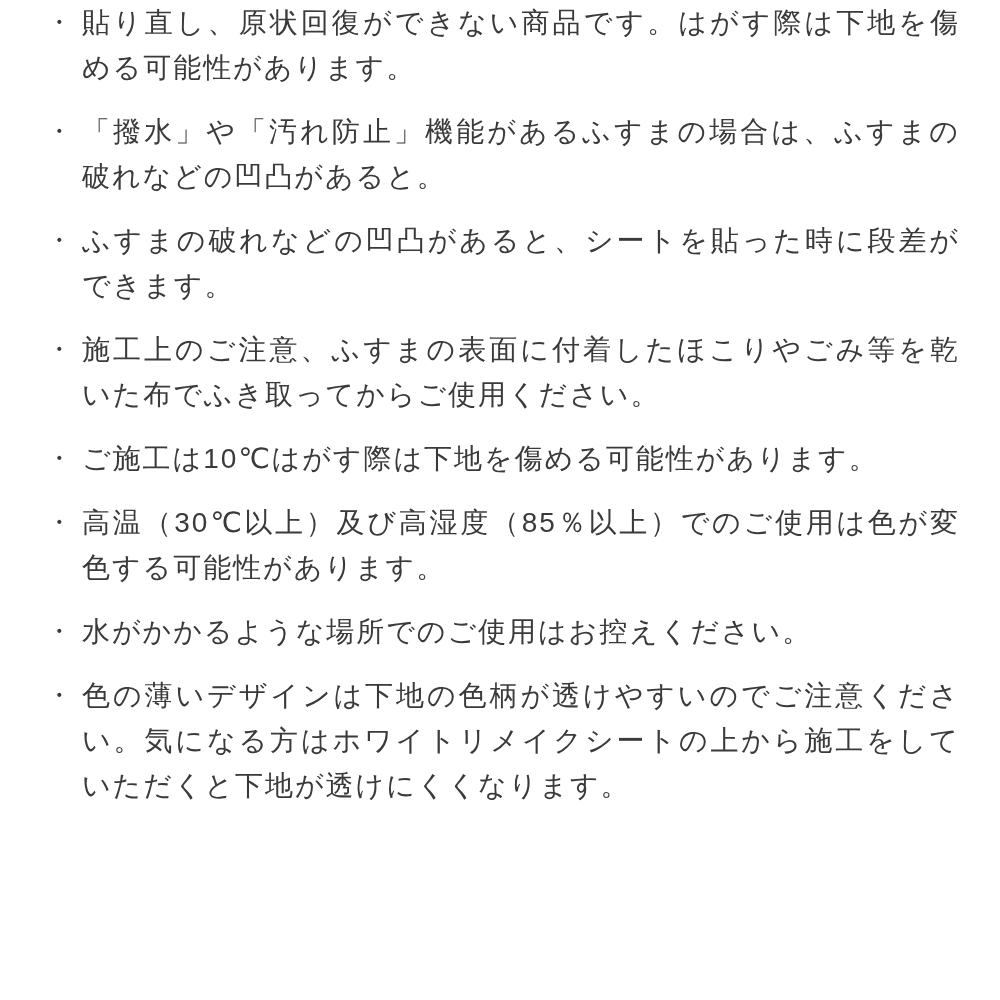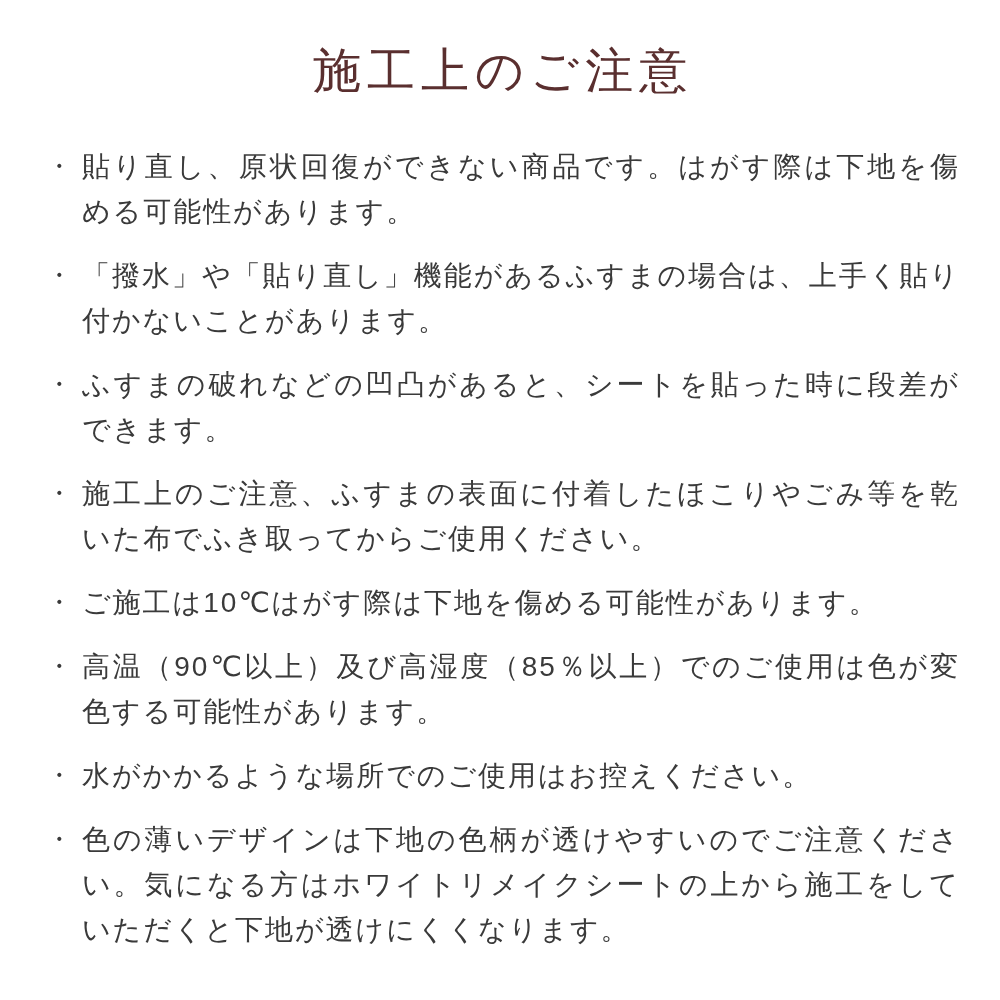--- a/index.html
+++ b/index.html
@@ -54,52 +54,51 @@
     text-align: justify;
     text-justify: inter-character;
     color: #3a3a3a;
     margin-left: 12px;
   }
 </style>
 </head>
 <body>
 
 <div class="page">
-  <h1 class="title">施工上のご注意</h1>
 
   <div class="notes">
 
     <div class="note">
       <span class="bullet">・</span>
       <span class="note-text">貼り直し、原状回復ができない商品です。はがす際は下地を傷める可能性があります。</span>
     </div>
 
     <div class="note">
       <span class="bullet">・</span>
-      <span class="note-text">「撥水」や「貼り直し」機能があるふすまの場合は、上手く貼り付かないことがあります。</span>
+      <span class="note-text">「撥水」や「汚れ防止」機能があるふすまの場合は、ふすまの破れなどの凹凸があると。</span>
     </div>
 
     <div class="note">
       <span class="bullet">・</span>
       <span class="note-text">ふすまの破れなどの凹凸があると、シートを貼った時に段差ができます。</span>
     </div>
 
     <div class="note">
       <span class="bullet">・</span>
       <span class="note-text">施工上のご注意、ふすまの表面に付着したほこりやごみ等を乾いた布でふき取ってからご使用ください。</span>
     </div>
 
     <div class="note">
       <span class="bullet">・</span>
       <span class="note-text">ご施工は10℃はがす際は下地を傷める可能性があります。</span>
     </div>
 
     <div class="note">
       <span class="bullet">・</span>
-      <span class="note-text">高温（90℃以上）及び高湿度（85％以上）でのご使用は色が変色する可能性があります。</span>
+      <span class="note-text">高温（30℃以上）及び高湿度（85％以上）でのご使用は色が変色する可能性があります。</span>
     </div>
 
     <div class="note">
       <span class="bullet">・</span>
       <span class="note-text">水がかかるような場所でのご使用はお控えください。</span>
     </div>
 
     <div class="note">
       <span class="bullet">・</span>
       <span class="note-text">色の薄いデザインは下地の色柄が透けやすいのでご注意ください。気になる方はホワイトリメイクシートの上から施工をしていただくと下地が透けにくくなります。</span>

